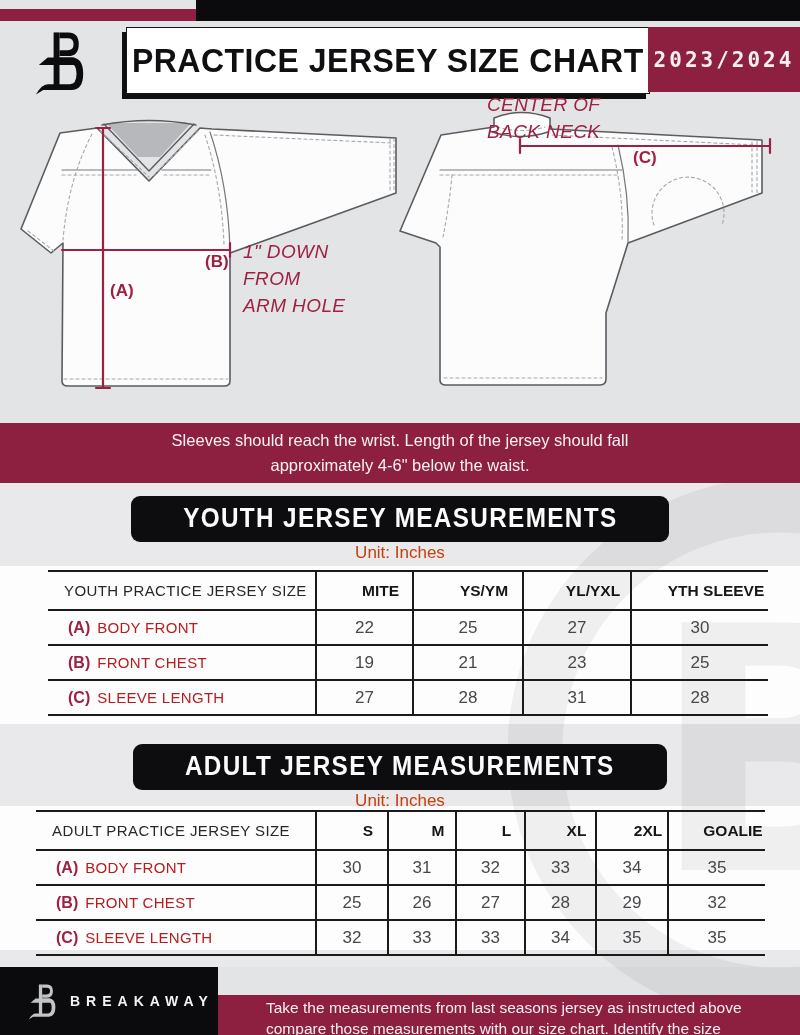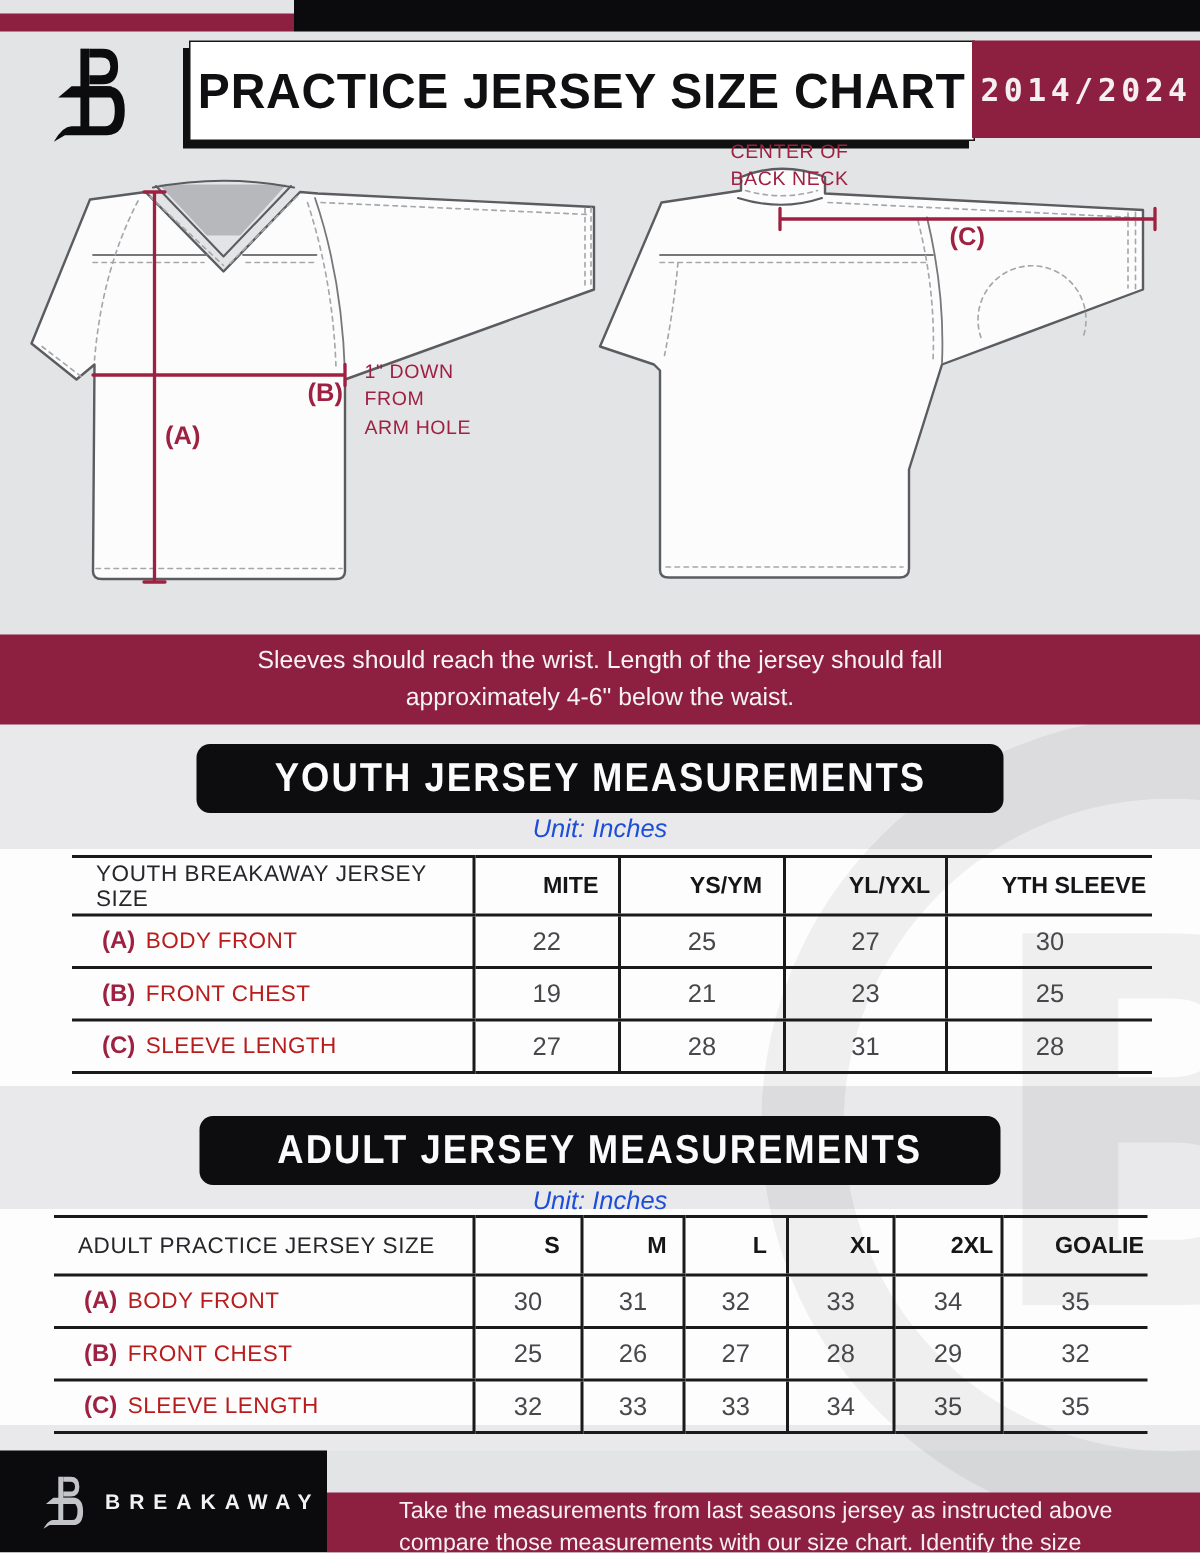--- a/index.html
+++ b/index.html
@@ -15,39 +15,39 @@
              border:1px solid #141415;box-shadow:-4px 5px 0 #101011;
              display:flex;align-items:center;justify-content:center;}
   .title-box span{font-size:33px;font-weight:bold;color:#101012;letter-spacing:.5px;
              display:inline-block;transform:scaleX(.97);white-space:nowrap;}
   .year-box{left:648px;top:27px;width:152px;height:65px;background:#8d1f41;
             display:flex;align-items:center;justify-content:center;}
   .year-box span{font-family:"DejaVu Sans Mono",monospace;font-weight:bold;font-size:21px;
             color:#f6eff2;letter-spacing:3px;}
   
   .pre{white-space:pre-line;}
-  .ann{color:#9e2142;font-size:13px;line-height:1.42;letter-spacing:.4px;}
+  .ann{color:#9e2142;font-style:italic;font-size:19px;line-height:1.42;letter-spacing:.4px;}
   .ann-b{color:#9e2142;font-weight:bold;font-size:17px;font-style:normal;}
   
   .note-banner{left:0;top:423px;width:800px;height:60px;background:#8d1f41;
                display:flex;align-items:center;justify-content:center;text-align:center;}
   .note-banner div{color:#f7f2f3;font-size:16.5px;line-height:1.5;}
   
   .band-gray1{left:0;top:483px;width:800px;height:83px;background:#e9e9eb;}
   .band-white-y{left:0;top:566px;width:800px;height:158px;background:#fdfdfe;}
   .band-gray2{left:0;top:724px;width:800px;height:82px;background:#e9e9eb;}
   .band-white-a{left:0;top:806px;width:800px;height:144px;background:#fdfdfe;}
   .band-gray3{left:0;top:950px;width:800px;height:17px;background:#e9e9eb;}
   
   .pill-wrap{width:800px;text-align:center;}
   .pill{display:inline-block;background:#0d0d0f;color:#fbfbfc;border-radius:9px;
         padding:7px 28px 8px;}
   .pill span{display:inline-block;font-size:27px;font-weight:bold;letter-spacing:1.5px;
         transform:scaleX(.9);white-space:nowrap;}
-  .unit{width:800px;text-align:center;font-style:italic;font-size:17px;color:#1d4ed8;}
+  .unit{width:800px;text-align:center;font-size:17px;color:#c2410c;}
   
   table{border-collapse:collapse;table-layout:fixed;}
   th,td{padding:0;margin:0;}
   th.colh{font-size:15.5px;font-weight:bold;color:#161618;text-align:center;height:37px;padding-left:32px;}
   th.sizeh{font-size:15px;font-weight:normal;color:#26272a;text-align:left;
            padding-left:16px;letter-spacing:.4px;}
   td.val{font-size:17px;color:#47484b;text-align:center;height:33px;}
   td.lbl{text-align:left;padding-left:20px;}
   td.lbl .pfx{color:#9e2142;font-weight:bold;font-size:16px;margin-right:7px;}
   td.lbl .ltx{color:#b91c1c;font-size:15px;letter-spacing:.3px;}
@@ -88,21 +88,21 @@
       <path d="M38 6 h12 q14 0 14 16 t-14 16 h-12 v-8 h11 q8 0 8-8 t-8-8 h-11 z"></path>
       <path d="M10 50 l12 -10 h36 v10 z"></path>
       <path d="M38 40 h16 q16 0 16 22 t-16 22 h-38 l-10 6 q8 -14 16 -14 h30 q9 0 9 -14 t-9 -14 h-14 z"></path>
     </g>
   </svg>
 
   <div class="abs z2 title-box">
     <span>PRACTICE JERSEY SIZE CHART</span>
   </div>
   <div class="abs z2 year-box">
-    <span>2014/2024</span>
+    <span>2023/2024</span>
   </div>
 
   <svg class="abs z2" style="left:0;top:85px;" width="800" height="335" viewBox="0 0 800 335">
     <g stroke-linejoin="round" stroke-linecap="round">
 
       <g>
         <path d="M106 38 L191 38 L160 72 L138 72 Z" fill="#b7b8bc" stroke="none"></path>
         <path d="M97 43 L60 48 L21 144 L51 168 L63 158 L62 296
                  Q62 301 68 301 L224 301 Q230 301 230 296 L230 168
                  L396 108 L396 53 L212 44 L200 43 L149 96 Z" fill="#fcfcfd" stroke="#5b5c60" stroke-width="1.6"></path>
@@ -175,21 +175,21 @@
     <table style="width:720px;">
       <colgroup>
         <col style="width:268px">
           <col style="width:97px">
           <col style="width:110px">
         <col style="width:108px">
           <col style="width:137px">
       </colgroup>
       <thead>
         <tr>
-          <th class="sizeh">YOUTH BREAKAWAY JERSEY SIZE</th>
+          <th class="sizeh">YOUTH PRACTICE JERSEY SIZE</th>
           <th class="colh">MITE</th>
           <th class="colh">YS/YM</th>
           <th class="colh">YL/YXL</th>
           <th class="colh">YTH SLEEVE</th>
         </tr>
       </thead>
       <tbody>
         <tr>
           <td class="lbl">
             <span class="pfx">(A)</span><span class="ltx">BODY FRONT</span>

